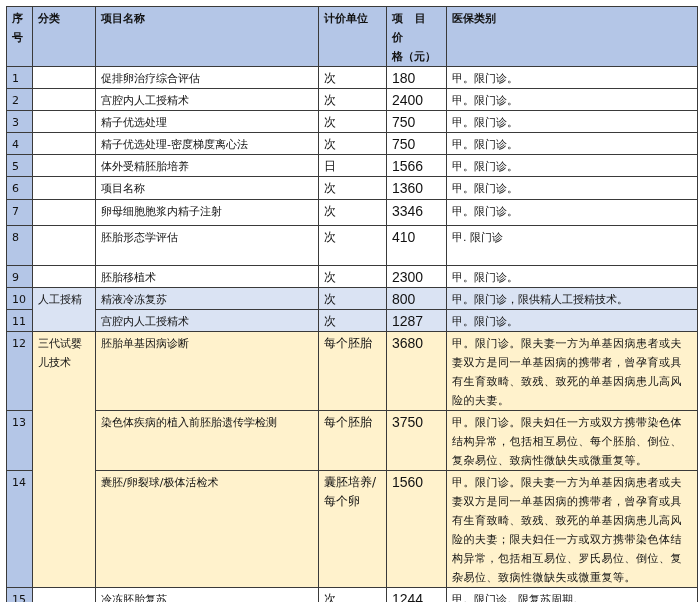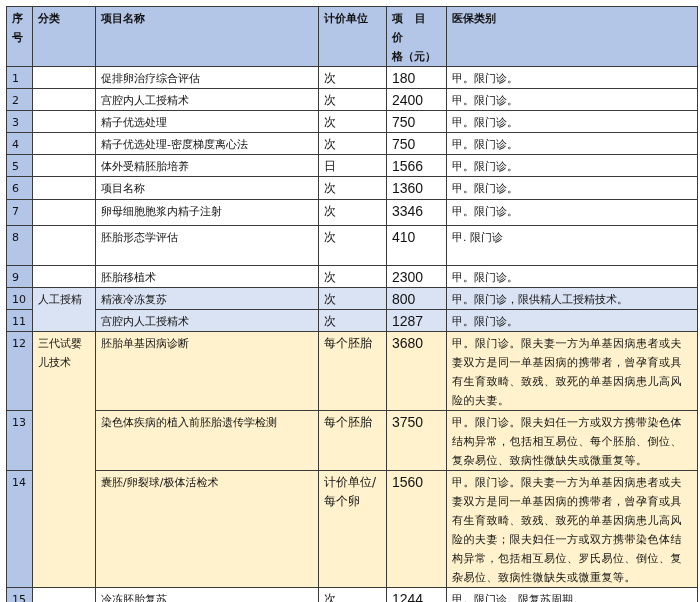--- a/index.html
+++ b/index.html
@@ -148,21 +148,21 @@
     <tr class="yellow" style="height:58px">
       <td class="num">13</td>
       <td>染色体疾病的植入前胚胎遗传学检测</td>
       <td class="unit">每个胚胎</td>
       <td class="price">3750</td>
       <td class="wrap">甲。限门诊。限夫妇任一方或双方携带染色体结构异常，包括相互易位、每个胚胎、倒位、复杂易位、致病性微缺失或微重复等。</td>
     </tr>
     <tr class="yellow" style="height:116px">
       <td class="num">14</td>
       <td>囊胚/卵裂球/极体活检术</td>
-      <td class="unit">计价单位/每个卵</td>
+      <td class="unit">囊胚培养/每个卵</td>
       <td class="price">1560</td>
       <td class="wrap">甲。限门诊。限夫妻一方为单基因病患者或夫妻双方是同一单基因病的携带者，曾孕育或具有生育致畸、致残、致死的单基因病患儿高风险的夫妻；限夫妇任一方或双方携带染色体结构异常，包括相互易位、罗氏易位、倒位、复杂易位、致病性微缺失或微重复等。</td>
     </tr>
     <tr style="height:19px">
       <td class="num">15</td>
       <td></td>
       <td>冷冻胚胎复苏</td>
       <td class="unit">次</td>
       <td class="price">1244</td>
       <td>甲。限门诊。限复苏周期。</td>

